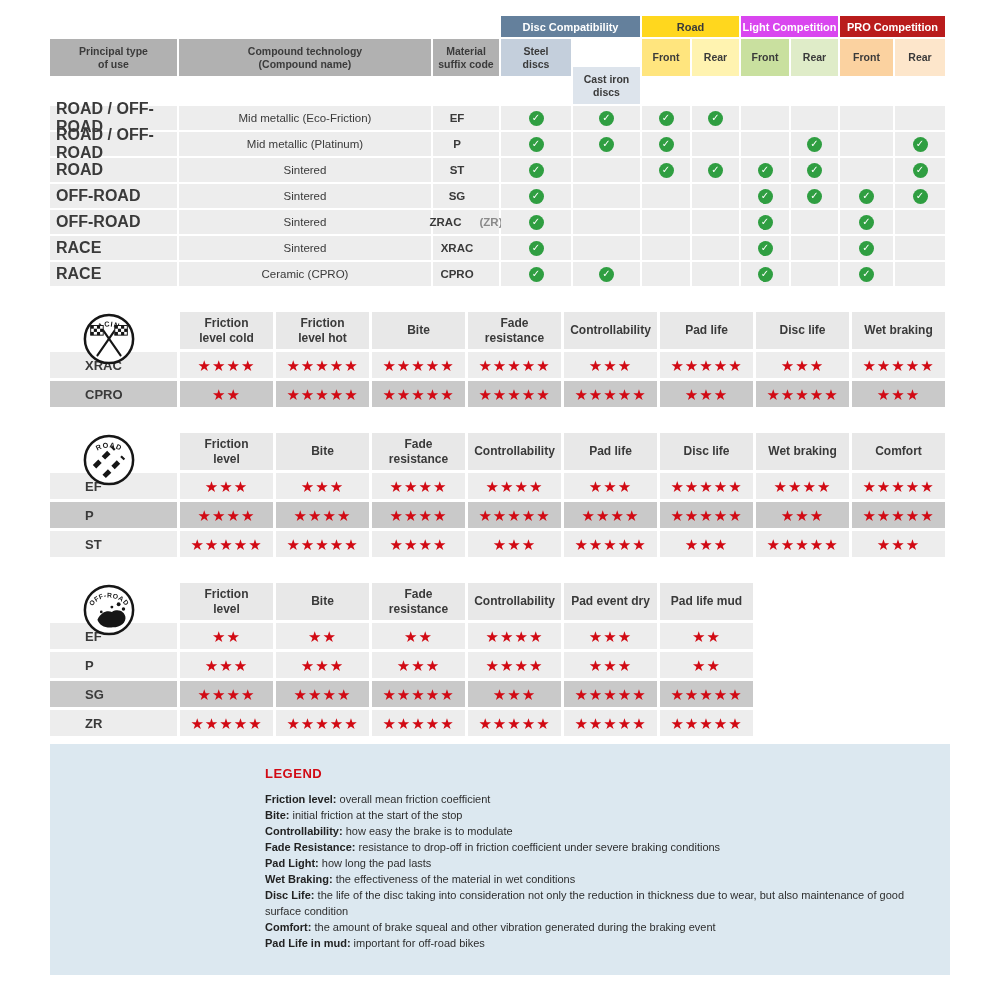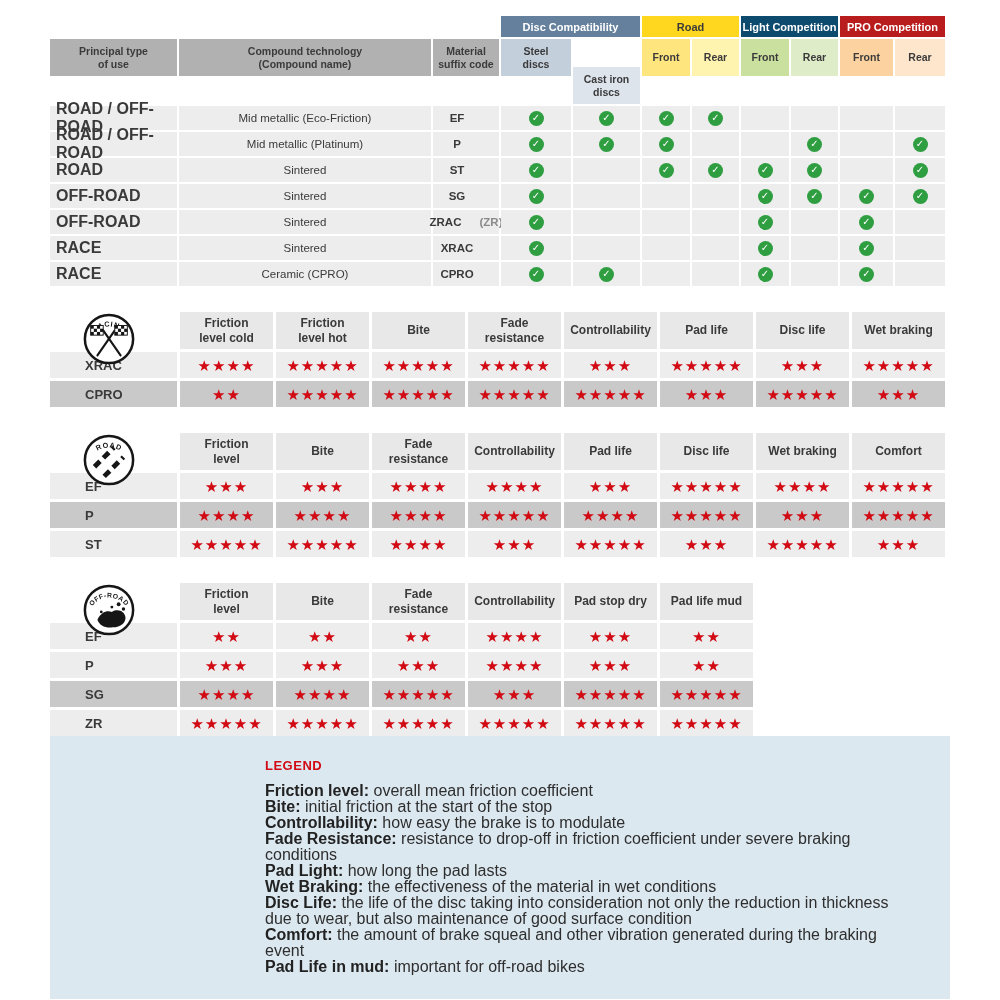--- a/index.html
+++ b/index.html
@@ -34,35 +34,35 @@
   .sec-road .rt,.sec-offroad .rt{margin-top:26px}
   .rt-corner{background:transparent}
   .rt-head{height:37px;background:#e8e8e8;display:flex;align-items:center;justify-content:center;text-align:center;
       font-weight:bold;font-size:12px;line-height:1.2;white-space:pre-line}
   .rt-label{height:26px;background:#ededed;display:flex;align-items:center;font-weight:bold;font-size:13px;padding-left:35px}
   .rt-cell{height:26px;background:#ededed;display:flex;align-items:center;justify-content:center}
   .stars{color:#d10a14;font-size:15px;letter-spacing:1px;line-height:1}
   .dark{background:#c9c9c9}
 
   
-  .legend{margin-top:0;background:#dce8f0;padding:22px 20px 24px 215px;min-height:212px}
+  .legend{margin-top:8px;background:#dce8f0;padding:22px 20px 24px 215px;min-height:212px}
   .legend-title{color:#d10a14;font-weight:bold;font-size:13px;letter-spacing:.5px;margin-bottom:10px}
-  .legend-item{font-size:16px;line-height:16px;color:#2e2e2e;max-width:645px}
+  .legend-item{font-size:11px;line-height:16px;color:#2e2e2e;max-width:645px}
   .legend-item b{color:#222}
 </style>
 </head>
 <body>
 
 <div class="page">
 
   <div>
     <div class="grid group-row">
       <div class="ghead gd" style="background-color: rgb(100, 128, 156); color: rgb(255, 255, 255);">Disc Compatibility</div>
       <div class="ghead gr" style="background-color: rgb(255, 215, 30); color: rgb(58, 58, 58);">Road</div>
-      <div class="ghead gl" style="background-color: #0c4a6e; color: rgb(255, 255, 255);">Light Competition</div>
+      <div class="ghead gl" style="background-color: #d946ef; color: rgb(255, 255, 255);">Light Competition</div>
       <div class="ghead gp" style="background-color: #b91c1c; color: rgb(255, 255, 255);">PRO Competition</div>
     </div>
     <div class="grid head-row">
       <div class="hc gray">Principal type
 of use</div>
       <div class="hc gray">Compound technology
 (Compound name)</div>
       <div class="hc gray">Material
 suffix code</div>
       <div class="hc" style="background-color: rgb(196, 207, 220);">Steel
@@ -442,21 +442,21 @@
       </g>
     </svg>
     <div class="rt rt6">
       <div class="rt-corner"></div>
       <div class="rt-head">Friction
 level</div>
       <div class="rt-head">Bite</div>
       <div class="rt-head">Fade
 resistance</div>
       <div class="rt-head">Controllability</div>
-      <div class="rt-head">Pad stop dry</div>
+      <div class="rt-head">Pad event dry</div>
       <div class="rt-head">Pad life mud</div>
 
       <div class="rt-label">EF</div>
       <div class="rt-cell stars">★★</div>
       <div class="rt-cell stars">★★</div>
       <div class="rt-cell stars">★★</div>
       <div class="rt-cell stars">★★★★</div>
       <div class="rt-cell stars">★★★</div>
       <div class="rt-cell stars">★★</div>
 

